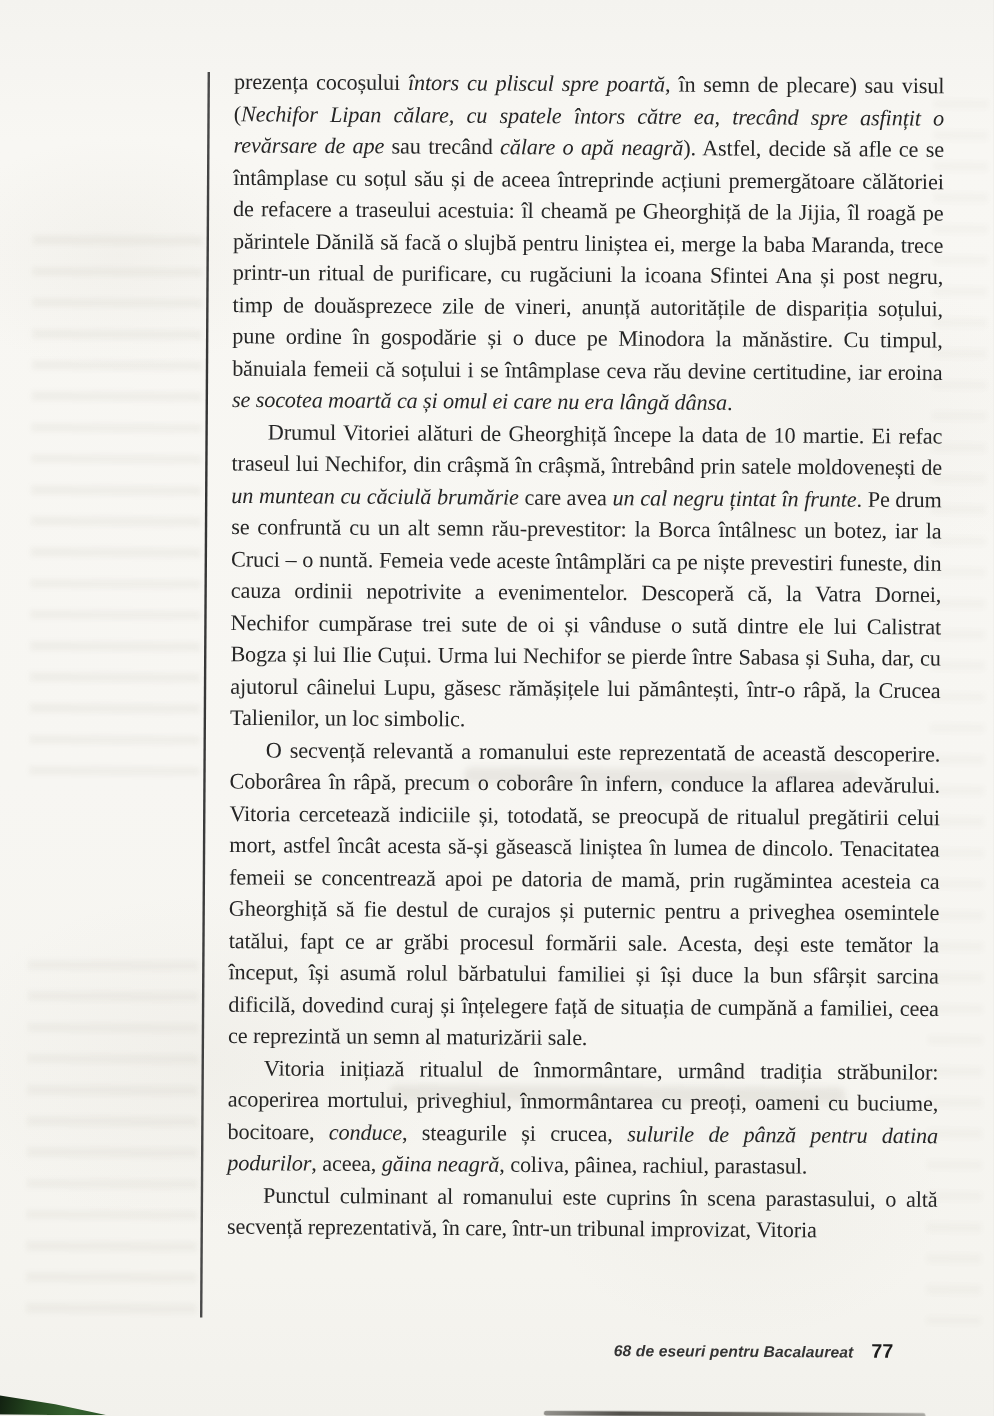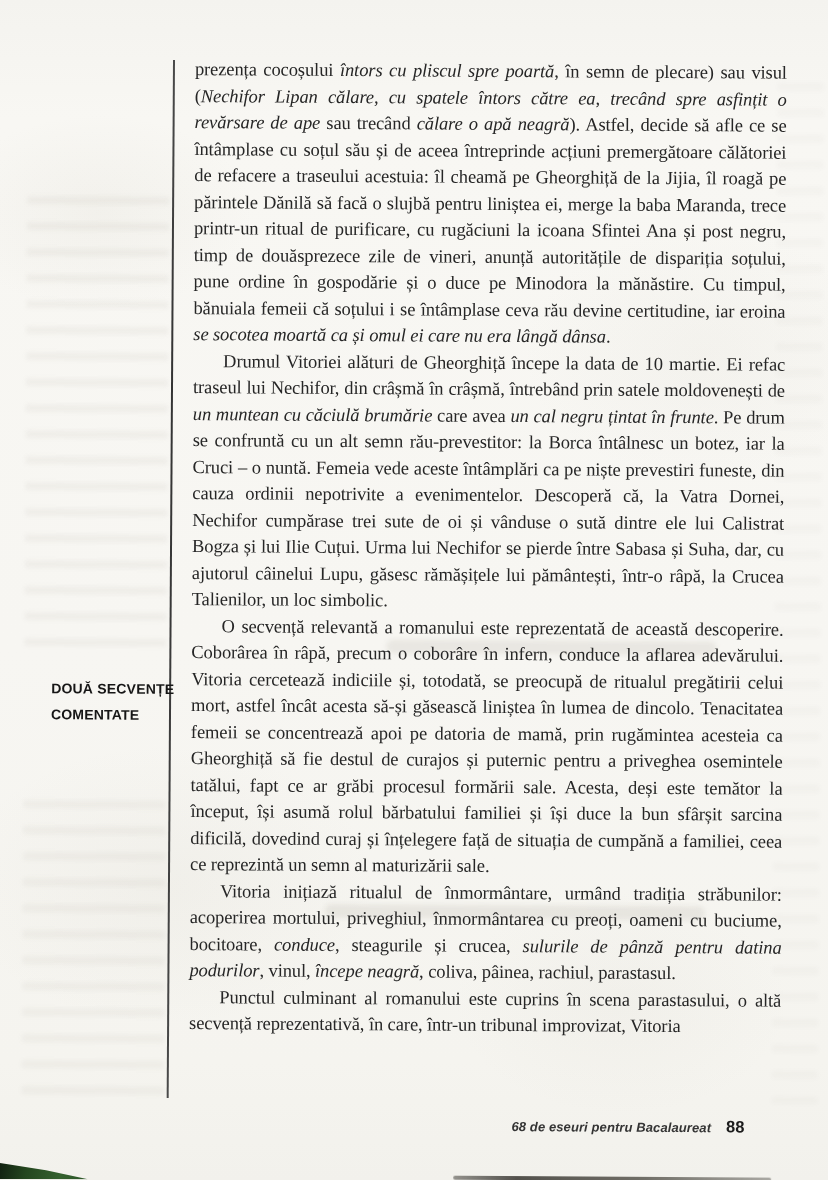--- a/index.html
+++ b/index.html
@@ -86,31 +86,30 @@
 <div class="page">
   <div class="scan">
     <div class="bleed b1"></div>
     <div class="bleed b2"></div>
     <div class="bleed b3"></div>
     <div class="smudge" style="left:390px;top:638px;width:330px;height:14px;"></div>
     <div class="smudge" style="left:330px;top:903px;width:380px;height:14px;"></div>
 
     <div class="rule"></div>
 
-    <div class="sidebar-label">DOUĂ SECVENȚE COMENTATE</div>
 
     <div class="content">
         <p class=""><span>prezența cocoșului </span><em>întors cu pliscul spre poartă</em><span>, în semn de plecare) sau visul (</span><em>Nechifor Lipan călare, cu spatele întors către ea, trecând spre asfințit o revărsare de ape</em><span> sau trecând </span><em>călare o apă neagră</em><span>). Astfel, decide să afle ce se întâmplase cu soțul său și de aceea întreprinde acțiuni premergătoare călătoriei de refacere a traseului acestuia: îl cheamă pe Gheorghiță de la Jijia, îl roagă pe părintele Dănilă să facă o slujbă pentru liniștea ei, merge la baba Maranda, trece printr-un ritual de purificare, cu rugăciuni la icoana Sfintei Ana și post negru, timp de douăsprezece zile de vineri, anunță autoritățile de dispariția soțului, pune ordine în gospodărie și o duce pe Minodora la mănăstire. Cu timpul, bănuiala femeii că soțului i se întâmplase ceva rău devine certitudine, iar eroina </span><em>se socotea moartă ca și omul ei care nu era lângă dânsa</em><span>.</span></p>
         <p class="indent"><span>Drumul Vitoriei alături de Gheorghiță începe la data de 10 martie. Ei refac traseul lui Nechifor, din crâșmă în crâșmă, întrebând prin satele moldovenești de </span><em>un muntean cu căciulă brumărie</em><span> care avea </span><em>un cal negru țintat în frunte</em><span>. Pe drum se confruntă cu un alt semn rău-prevestitor: la Borca întâlnesc un botez, iar la Cruci – o nuntă. Femeia vede aceste întâmplări ca pe niște prevestiri funeste, din cauza ordinii nepotrivite a evenimentelor. Descoperă că, la Vatra Dornei, Nechifor cumpărase trei sute de oi și vânduse o sută dintre ele lui Calistrat Bogza și lui Ilie Cuțui. Urma lui Nechifor se pierde între Sabasa și Suha, dar, cu ajutorul câinelui Lupu, găsesc rămășițele lui pământești, într-o râpă, la Crucea Talienilor, un loc simbolic.</span></p>
         <p class="indent"><span>O secvență relevantă a romanului este reprezentată de această descoperire. Coborârea în râpă, precum o coborâre în infern, conduce la aflarea adevărului. Vitoria cercetează indiciile și, totodată, se preocupă de ritualul pregătirii celui mort, astfel încât acesta să-și găsească liniștea în lumea de dincolo. Tenacitatea femeii se concentrează apoi pe datoria de mamă, prin rugămintea acesteia ca Gheorghiță să fie destul de curajos și puternic pentru a priveghea osemintele tatălui, fapt ce ar grăbi procesul formării sale. Acesta, deși este temător la început, își asumă rolul bărbatului familiei și își duce la bun sfârșit sarcina dificilă, dovedind curaj și înțelegere față de situația de cumpănă a familiei, ceea ce reprezintă un semn al maturizării sale.</span></p>
-        <p class="indent"><span>Vitoria inițiază ritualul de înmormântare, urmând tradiția străbunilor: acoperirea mortului, priveghiul, înmormântarea cu preoți, oameni cu buciume, bocitoare, </span><em>conduce</em><span>, steagurile și crucea, </span><em>sulurile de pânză pentru datina podurilor</em><span>, vinul, </span><em>începe neagră</em><span>, coliva, pâinea, rachiul, parastasul.</span></p>
+        <p class="indent"><span>Vitoria inițiază ritualul de înmormântare, urmând tradiția străbunilor: acoperirea mortului, priveghiul, înmormântarea cu preoți, oameni cu buciume, bocitoare, </span><em>conduce</em><span>, steagurile și crucea, </span><em>sulurile de pânză pentru datina podurilor</em><span>, aceea, </span><em>găina neagră</em><span>, coliva, pâinea, rachiul, parastasul.</span></p>
         <p class="indent"><span>Punctul culminant al romanului este cuprins în scena parastasului, o altă secvență reprezentativă, în care, într-un tribunal improvizat, Vitoria</span></p>
       </div>
 
     <div class="footer">
       <span class="book">68 de eseuri pentru Bacalaureat</span>
-      <span class="pagenum">88</span>
+      <span class="pagenum">77</span>
     </div>
 
     <div class="corner-green"></div>
     <div class="edge-strip"></div>
   </div>
 </div>
 
 </body></html>

